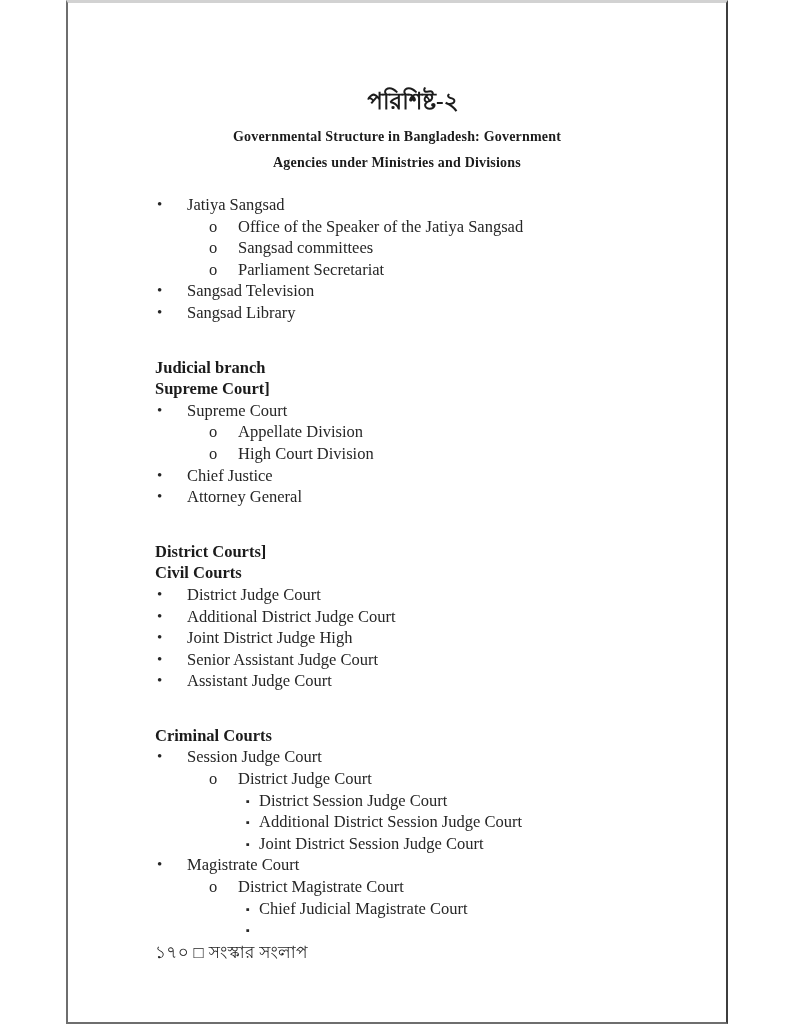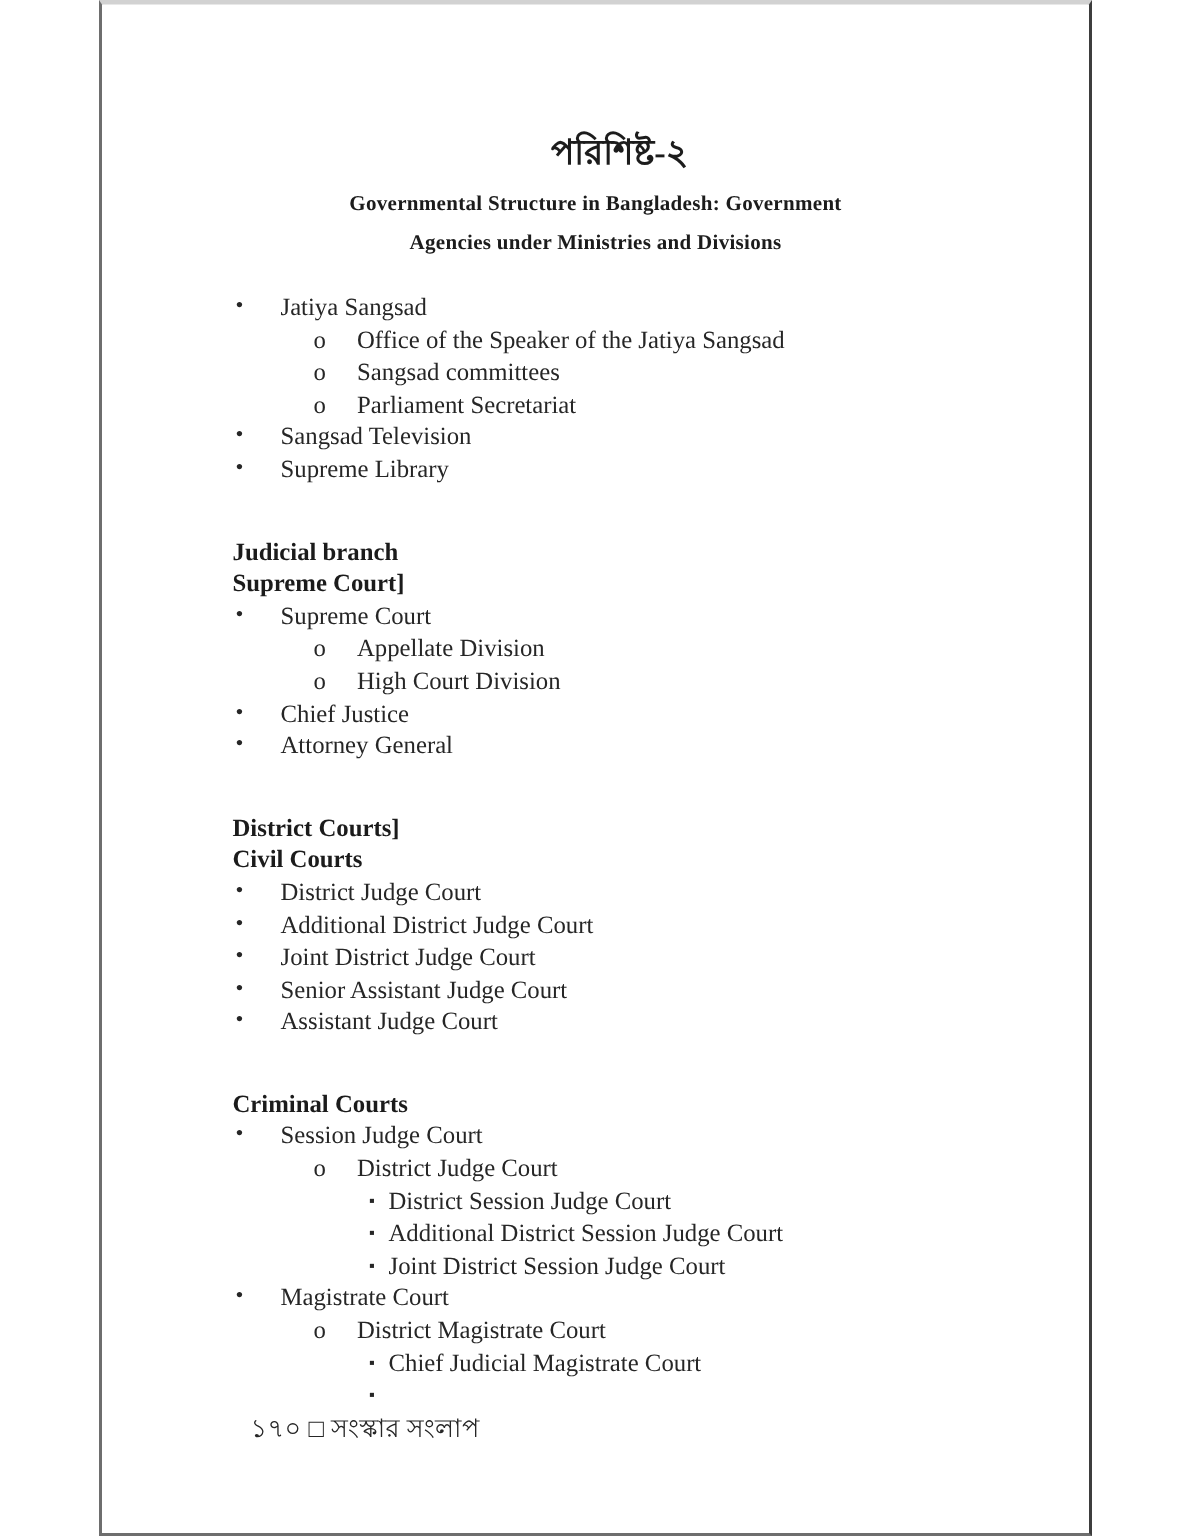--- a/index.html
+++ b/index.html
@@ -71,21 +71,21 @@
     top: 0;
   }
   .l1 { padding-left: 119px; }
   .l1 .marker { left: 89px; font-size: 15px; }
   .l2 { padding-left: 170px; }
   .l2 .marker { left: 141px; }
   .l3 { padding-left: 191px; }
   .l3 .marker { left: 178px; font-size: 11px; top: 1px; }
   .footer {
     position: absolute;
-    left: 99px;
+    left: 87px;
     top: 936px;
     font-size: 17px;
     color: #262626;
     letter-spacing: 0.3px;
   }
 </style>
 </head>
 <body>
 
 <div class="canvas">
@@ -97,39 +97,39 @@
       <div>Governmental Structure in Bangladesh: Government</div>
       <div>Agencies under Ministries and Divisions</div>
     </div>
 
     <div class="list-block">
       <div class="li l1"><span class="marker">•</span><span>Jatiya Sangsad</span></div>
       <div class="li l2"><span class="marker">o</span><span>Office of the Speaker of the Jatiya Sangsad</span></div>
       <div class="li l2"><span class="marker">o</span><span>Sangsad committees</span></div>
       <div class="li l2"><span class="marker">o</span><span>Parliament Secretariat</span></div>
       <div class="li l1"><span class="marker">•</span><span>Sangsad Television</span></div>
-      <div class="li l1"><span class="marker">•</span><span>Supreme Library</span></div>
+      <div class="li l1"><span class="marker">•</span><span>Sangsad Library</span></div>
     </div>
 
     <div class="heading-block">
       <div class="heading">Judicial branch</div>
       <div class="heading">Supreme Court]</div>
       <div class="li l1"><span class="marker">•</span><span>Supreme Court</span></div>
       <div class="li l2"><span class="marker">o</span><span>Appellate Division</span></div>
       <div class="li l2"><span class="marker">o</span><span>High Court Division</span></div>
       <div class="li l1"><span class="marker">•</span><span>Chief Justice</span></div>
       <div class="li l1"><span class="marker">•</span><span>Attorney General</span></div>
     </div>
 
     <div class="heading-block">
       <div class="heading">District Courts]</div>
       <div class="heading">Civil Courts</div>
       <div class="li l1"><span class="marker">•</span><span>District Judge Court</span></div>
       <div class="li l1"><span class="marker">•</span><span>Additional District Judge Court</span></div>
-      <div class="li l1"><span class="marker">•</span><span>Joint District Judge Court</span></div>
+      <div class="li l1"><span class="marker">•</span><span>Joint District Judge High</span></div>
       <div class="li l1"><span class="marker">•</span><span>Senior Assistant Judge Court</span></div>
       <div class="li l1"><span class="marker">•</span><span>Assistant Judge Court</span></div>
     </div>
 
     <div class="heading-block">
       <div class="heading">Criminal Courts</div>
       <div class="li l1"><span class="marker">•</span><span>Session Judge Court</span></div>
       <div class="li l2"><span class="marker">o</span><span>District Judge Court</span></div>
       <div class="li l3"><span class="marker">▪</span><span>District Session Judge Court</span></div>
       <div class="li l3"><span class="marker">▪</span><span>Additional District Session Judge Court</span></div>

